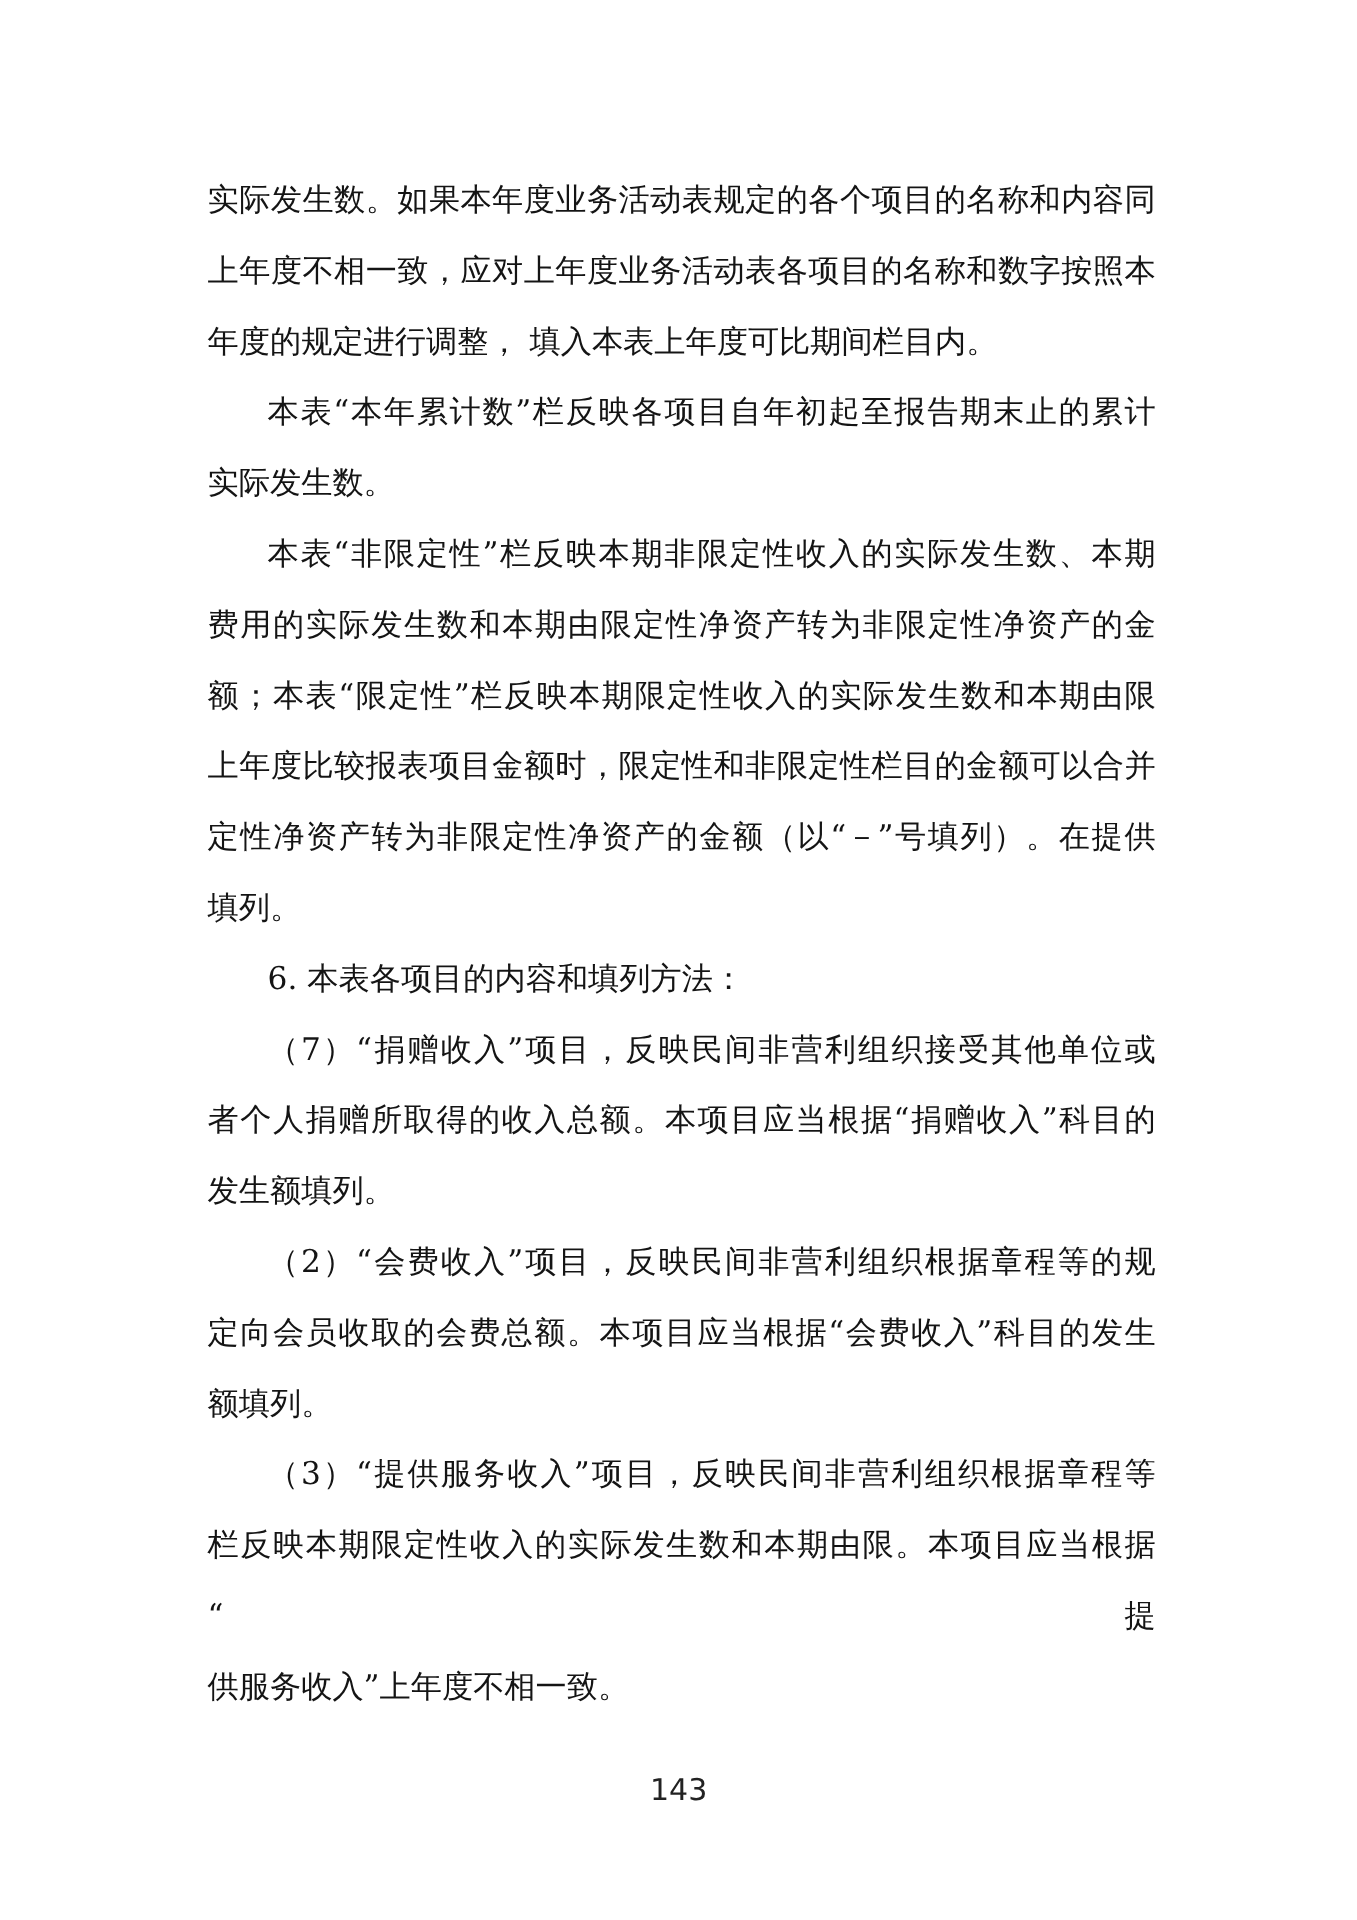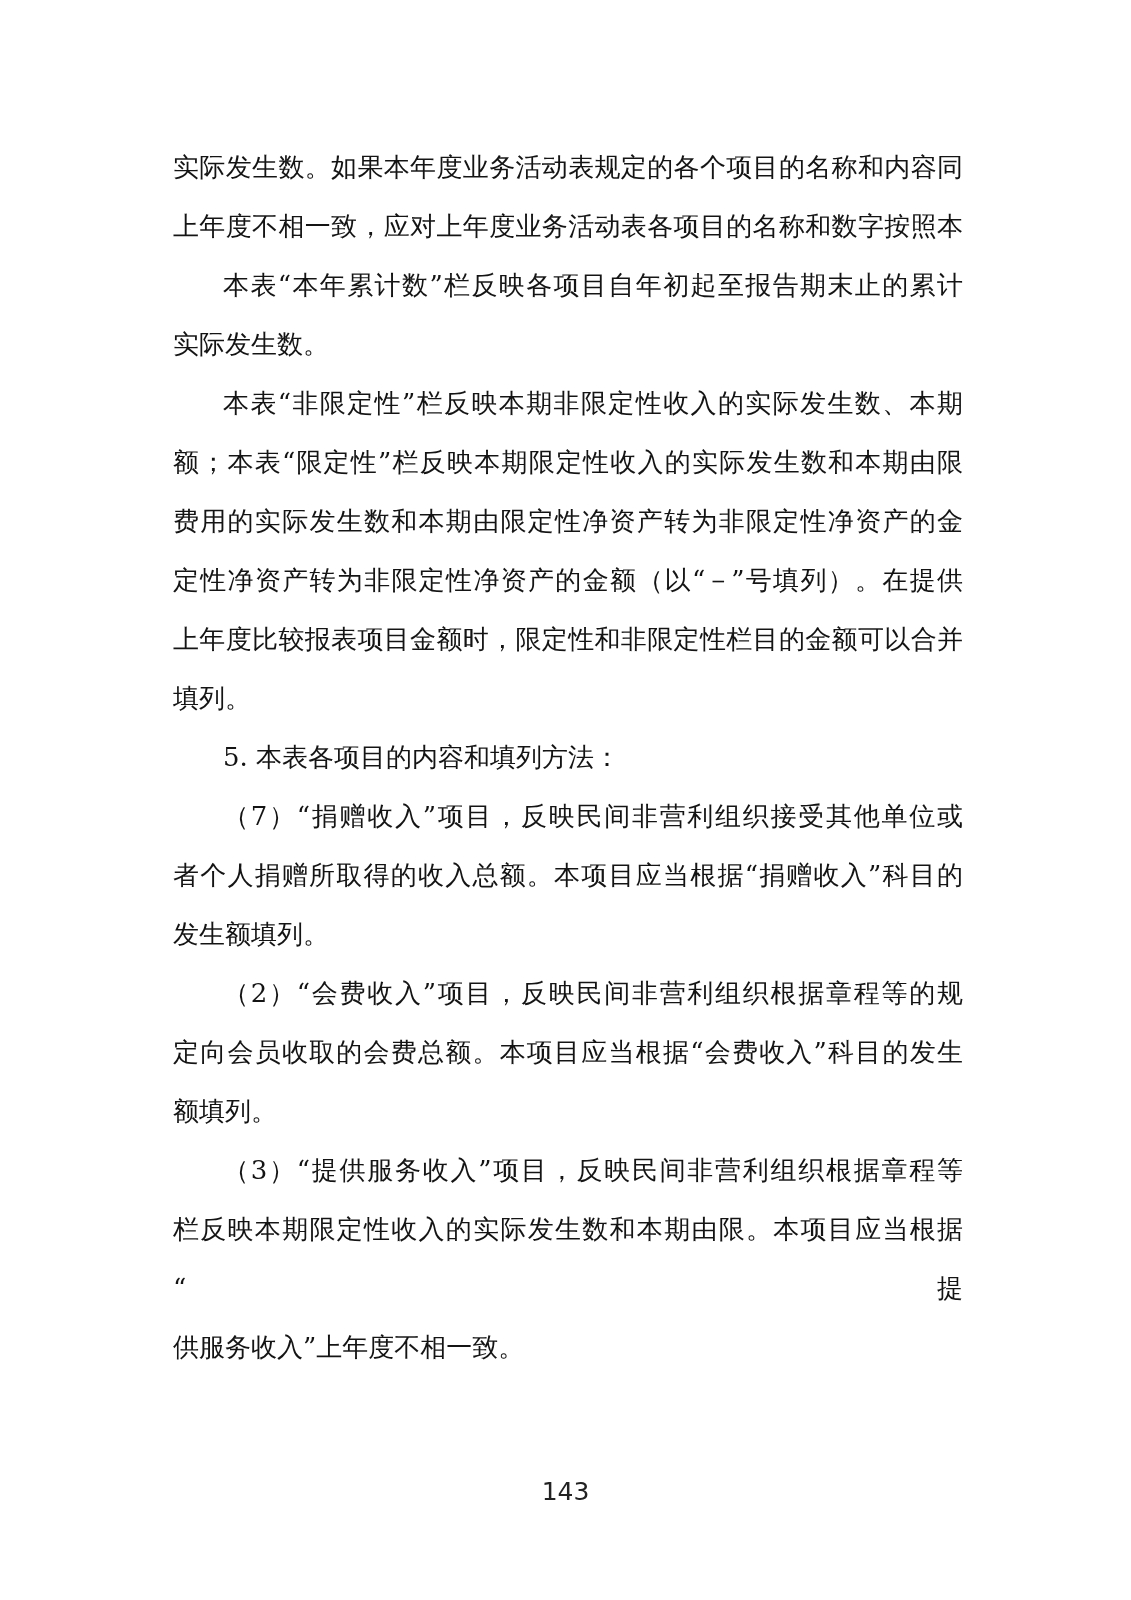--- a/index.html
+++ b/index.html
@@ -52,38 +52,39 @@
 </head>
 <body>
 
 <div class="page">
 
   <div class="text-block">
 
     <div class="para">
       <span class="ln">实际发生数。如果本年度业务活动表规定的各个项目的名称和内容同</span>
       <span class="ln">上年度不相一致，应对上年度业务活动表各项目的名称和数字按照本</span>
+      <span class="ln end">年度的规定进行调整， 填入本表上年度可比期间栏目内。</span>
     </div>
 
     <div class="para">
       <span class="ln ind">本表“本年累计数”栏反映各项目自年初起至报告期末止的累计</span>
       <span class="ln end">实际发生数。</span>
     </div>
 
     <div class="para">
       <span class="ln ind">本表“非限定性”栏反映本期非限定性收入的实际发生数、本期</span>
+      <span class="ln">费用的实际发生数和本期由限定性净资产转为非限定性净资产的金</span>
       <span class="ln">额；本表“限定性”栏反映本期限定性收入的实际发生数和本期由限</span>
-      <span class="ln">费用的实际发生数和本期由限定性净资产转为非限定性净资产的金</span>
+      <span class="ln">上年度比较报表项目金额时，限定性和非限定性栏目的金额可以合并</span>
       <span class="ln">定性净资产转为非限定性净资产的金额（以“－”号填列）。在提供</span>
-      <span class="ln">上年度比较报表项目金额时，限定性和非限定性栏目的金额可以合并</span>
       <span class="ln end">填列。</span>
     </div>
 
     <div class="para">
-      <span class="ln end ind">5. 本表各项目的内容和填列方法：</span>
+      <span class="ln end ind">6. 本表各项目的内容和填列方法：</span>
     </div>
 
     <div class="para">
       <span class="ln ind">（7）“捐赠收入”项目，反映民间非营利组织接受其他单位或</span>
       <span class="ln">者个人捐赠所取得的收入总额。本项目应当根据“捐赠收入”科目的</span>
       <span class="ln end">发生额填列。</span>
     </div>
 
     <div class="para">
       <span class="ln ind">（2）“会费收入”项目，反映民间非营利组织根据章程等的规</span>

